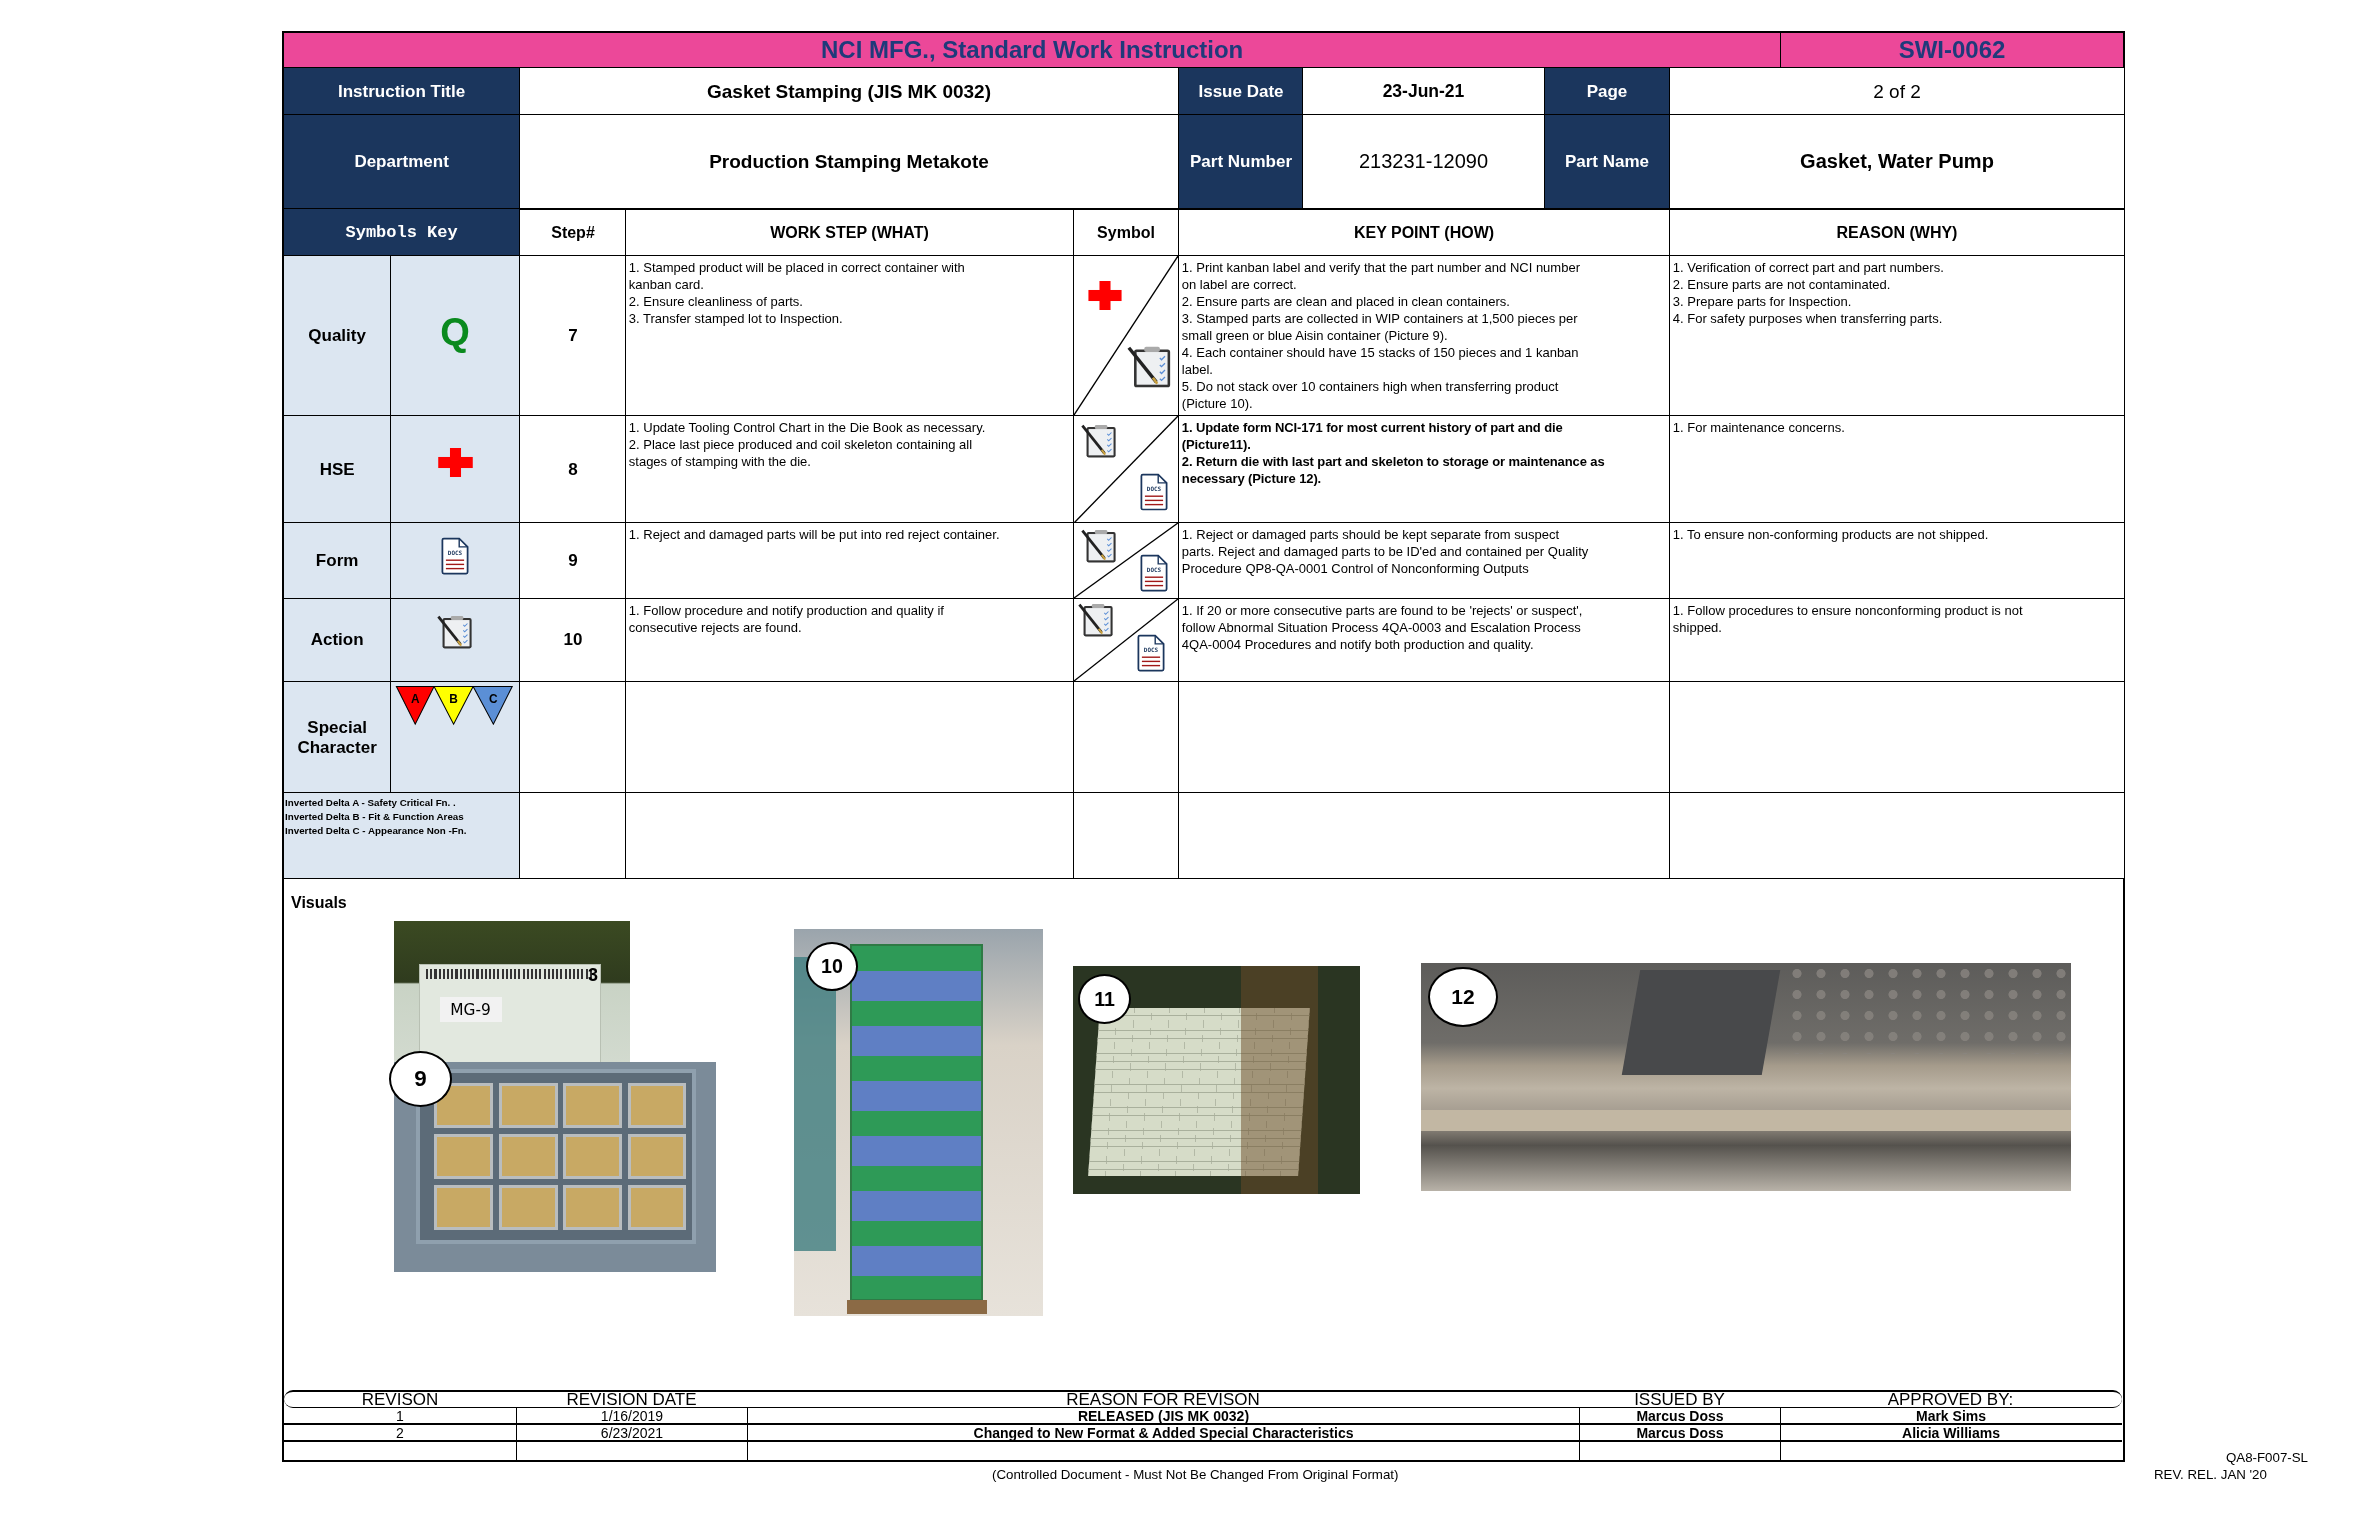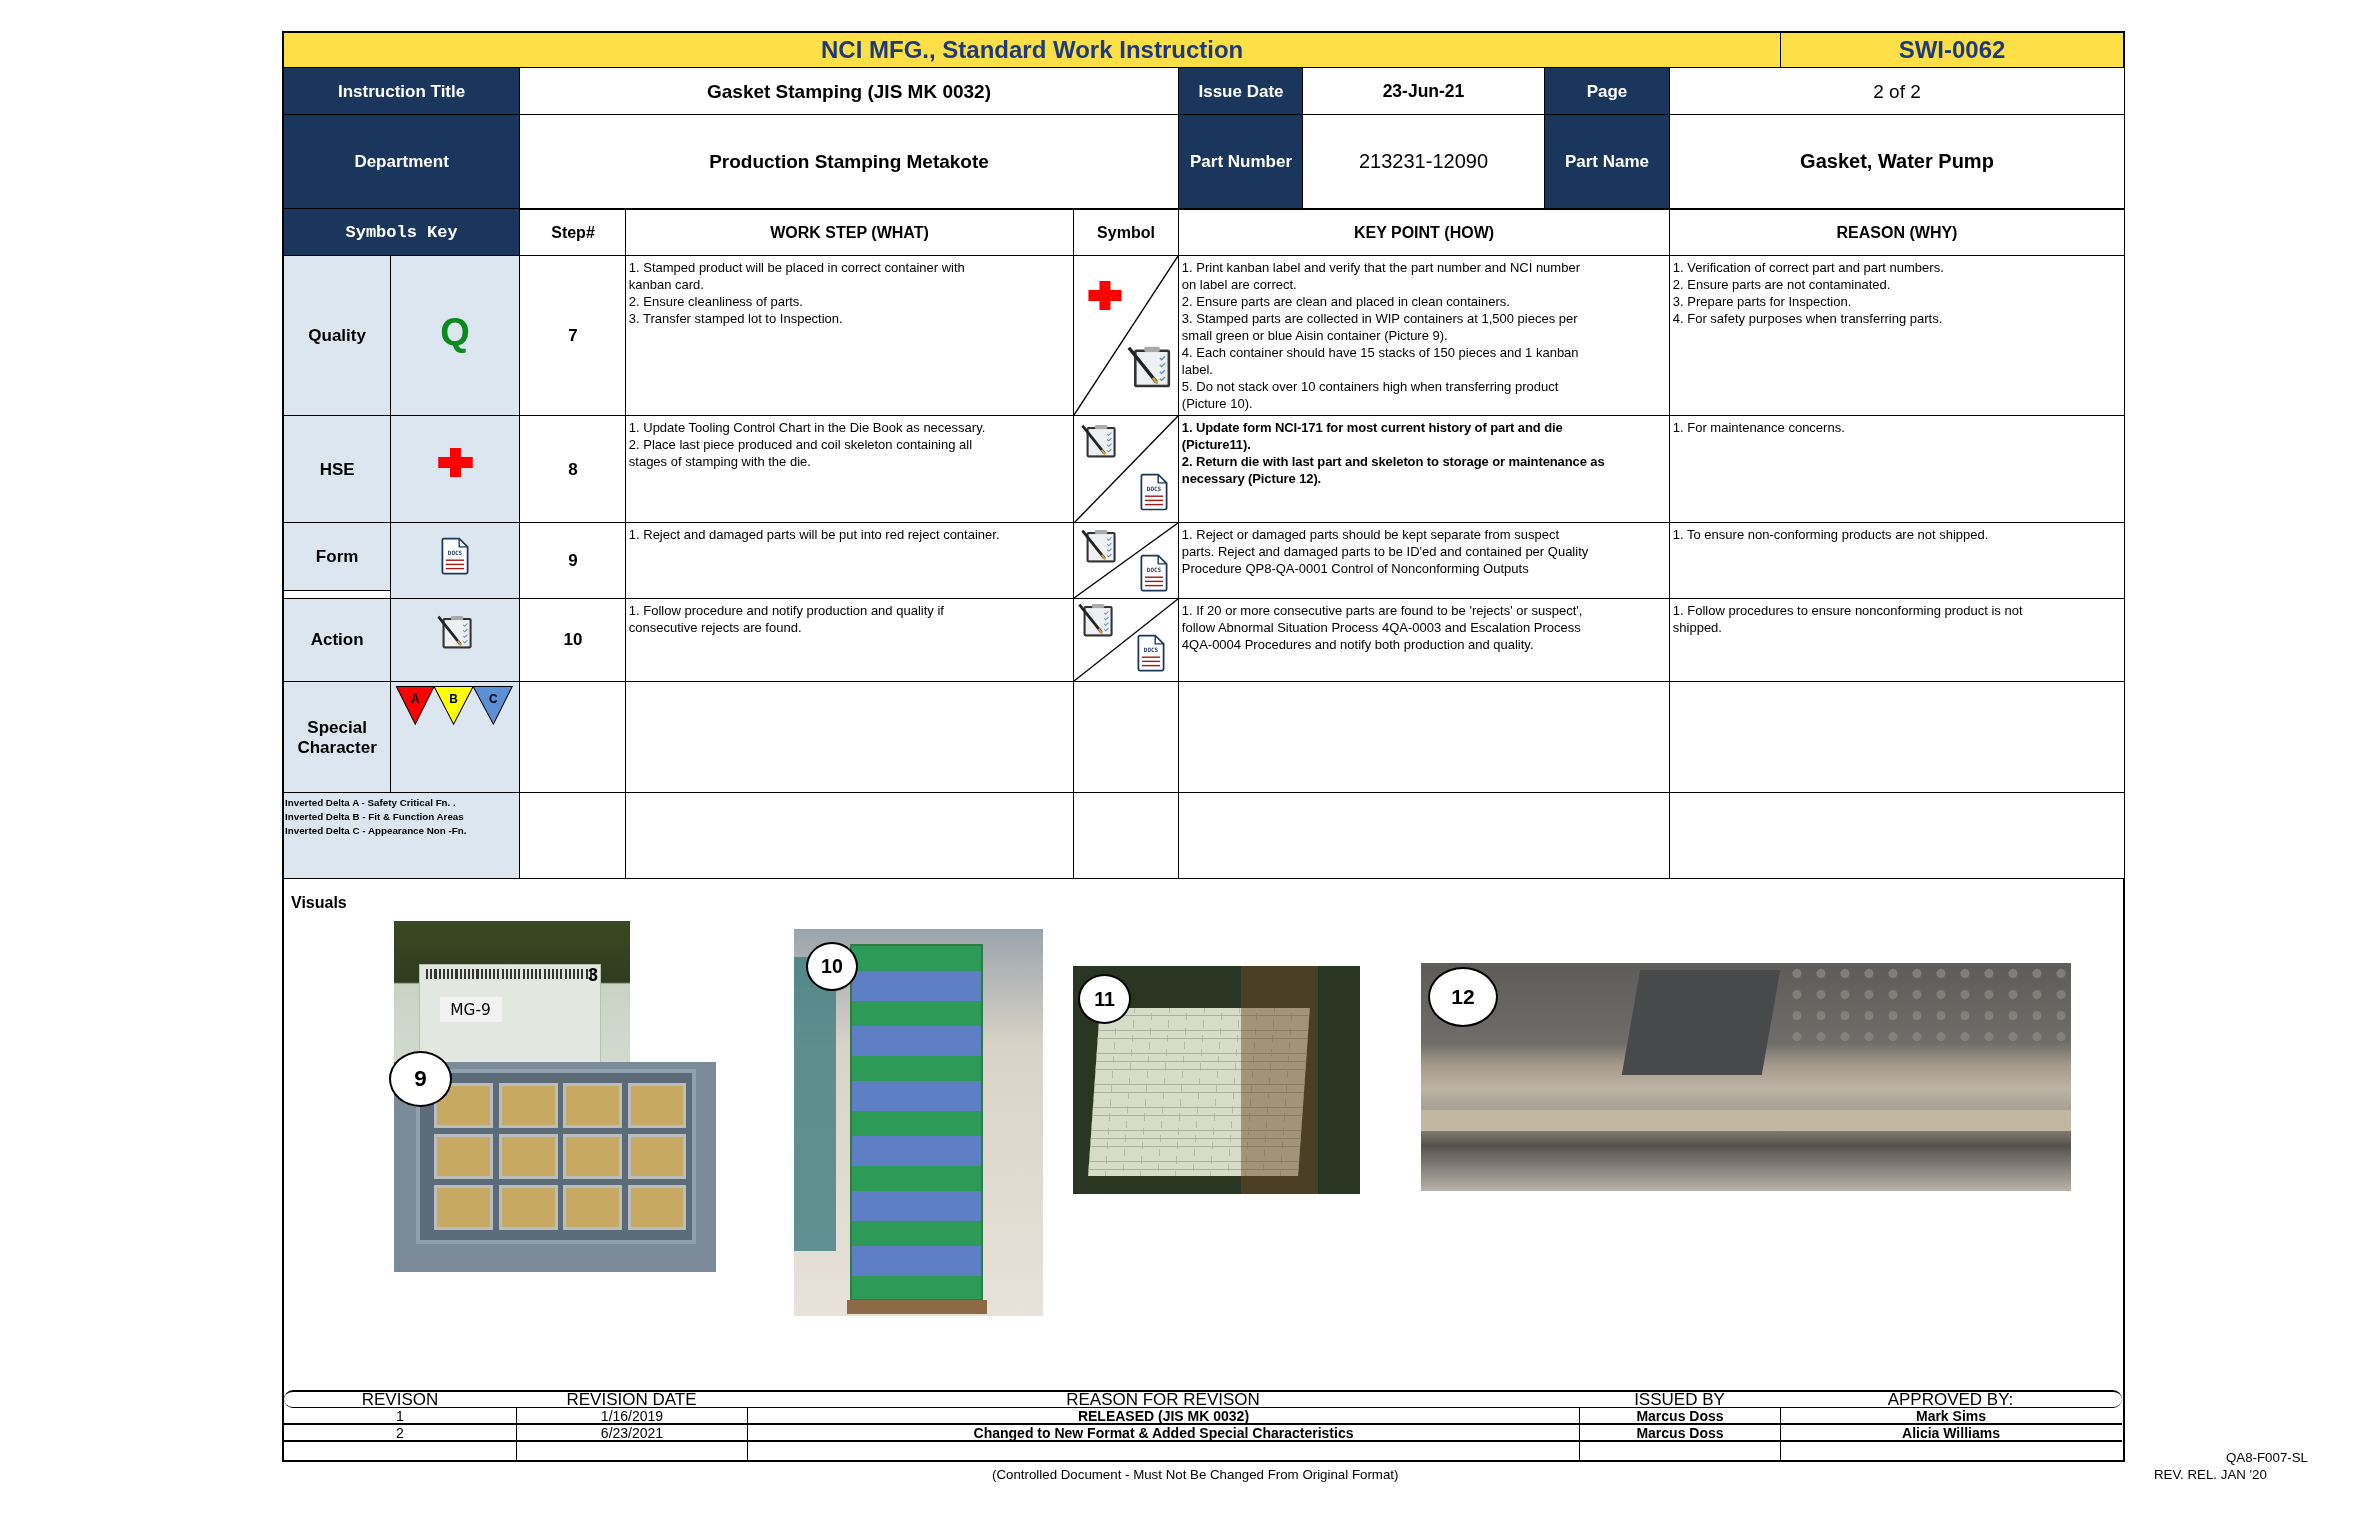--- a/index.html
+++ b/index.html
@@ -6,21 +6,21 @@
   html, body { width: 2377px; height: 1538px; background: #ffffff; overflow: hidden; }
   body { position: relative; font-family: "Liberation Sans", sans-serif; color: #000; }
 
   .sheet { position: absolute; left: 282px; top: 31px; width: 1843px; height: 1431px; border: 2.8px solid #000; }
 
   
   .cell { position: absolute; border: 1.4px solid #000; display: flex; align-items: center; justify-content: center; text-align: center; }
   .navy { background: #1b365d; color: #fff; font-weight: bold; font-size: 17px; }
   .white { background: #fff; }
   .light { background: #dce6f1; }
-  .title-bar { background: #fde047; color: #1f3a7a; font-weight: bold; font-size: 24px; }
+  .title-bar { background: #ec4899; color: #1f3a7a; font-weight: bold; font-size: 24px; }
   .hdr-val { font-weight: bold; font-size: 19px; }
   .col-hdr { font-weight: bold; font-size: 16px; }
   .key-label { font-weight: bold; font-size: 17px; }
   .step-num { font-weight: bold; font-size: 17px; }
 
   .txt { position: absolute; border: 1.4px solid #000; background: #fff; padding: 2.8px 2.8px; font-size: 13px; line-height: 17px; text-align: left; }
   .txt .line { display: block; }
   .txt.bold-cell { font-weight: bold; letter-spacing: -0.1px; }
   .reason { font-size: 13px; }
 
@@ -119,21 +119,21 @@
   <div class="cell light key-label" style="left:-1.4px;top:382px;width:109px;height:109px;">
       <span>HSE</span>
     </div>
   <div class="cell light" style="left:106px;top:382px;width:130px;height:109px;">
     <svg width="35" height="29" viewBox="0 0 50 42" style="margin-bottom:14px;">
         <rect x="17" y="0" width="16" height="42" fill="#ff0000"></rect>
         <rect x="0" y="13" width="50" height="16" fill="#ff0000"></rect>
       </svg>
   </div>
 
-  <div class="cell light key-label" style="left:-1.4px;top:489px;width:109px;height:69px;justify-content:center;">
+  <div class="cell light key-label" style="left:-1.4px;top:489px;width:109px;height:77px;justify-content:center;">
       <span>Form</span>
     </div>
   <div class="cell light" style="left:106px;top:489px;width:130px;height:77px;">
     <svg width="28" height="38" viewBox="0 0 40 54" style="margin-bottom:8.4px;">
         <path d="M2 4 Q2 2 4 2 H26 L38 14 V50 Q38 52 36 52 H4 Q2 52 2 50 Z" fill="#fff" stroke="#1b365d" stroke-width="2.5"></path>
         <path d="M26 2 V14 H38" fill="none" stroke="#1b365d" stroke-width="2"></path>
         <text x="20" y="26" font-size="8.5" font-weight="bold" text-anchor="middle" fill="#1b365d" font-family="DejaVu Sans Mono, monospace">DOCS</text>
         <line x1="7" y1="33" x2="33" y2="33" stroke="#a01818" stroke-width="2"></line>
         <line x1="7" y1="39" x2="33" y2="39" stroke="#a01818" stroke-width="2"></line>
         <line x1="7" y1="45" x2="33" y2="45" stroke="#a01818" stroke-width="2"></line>

